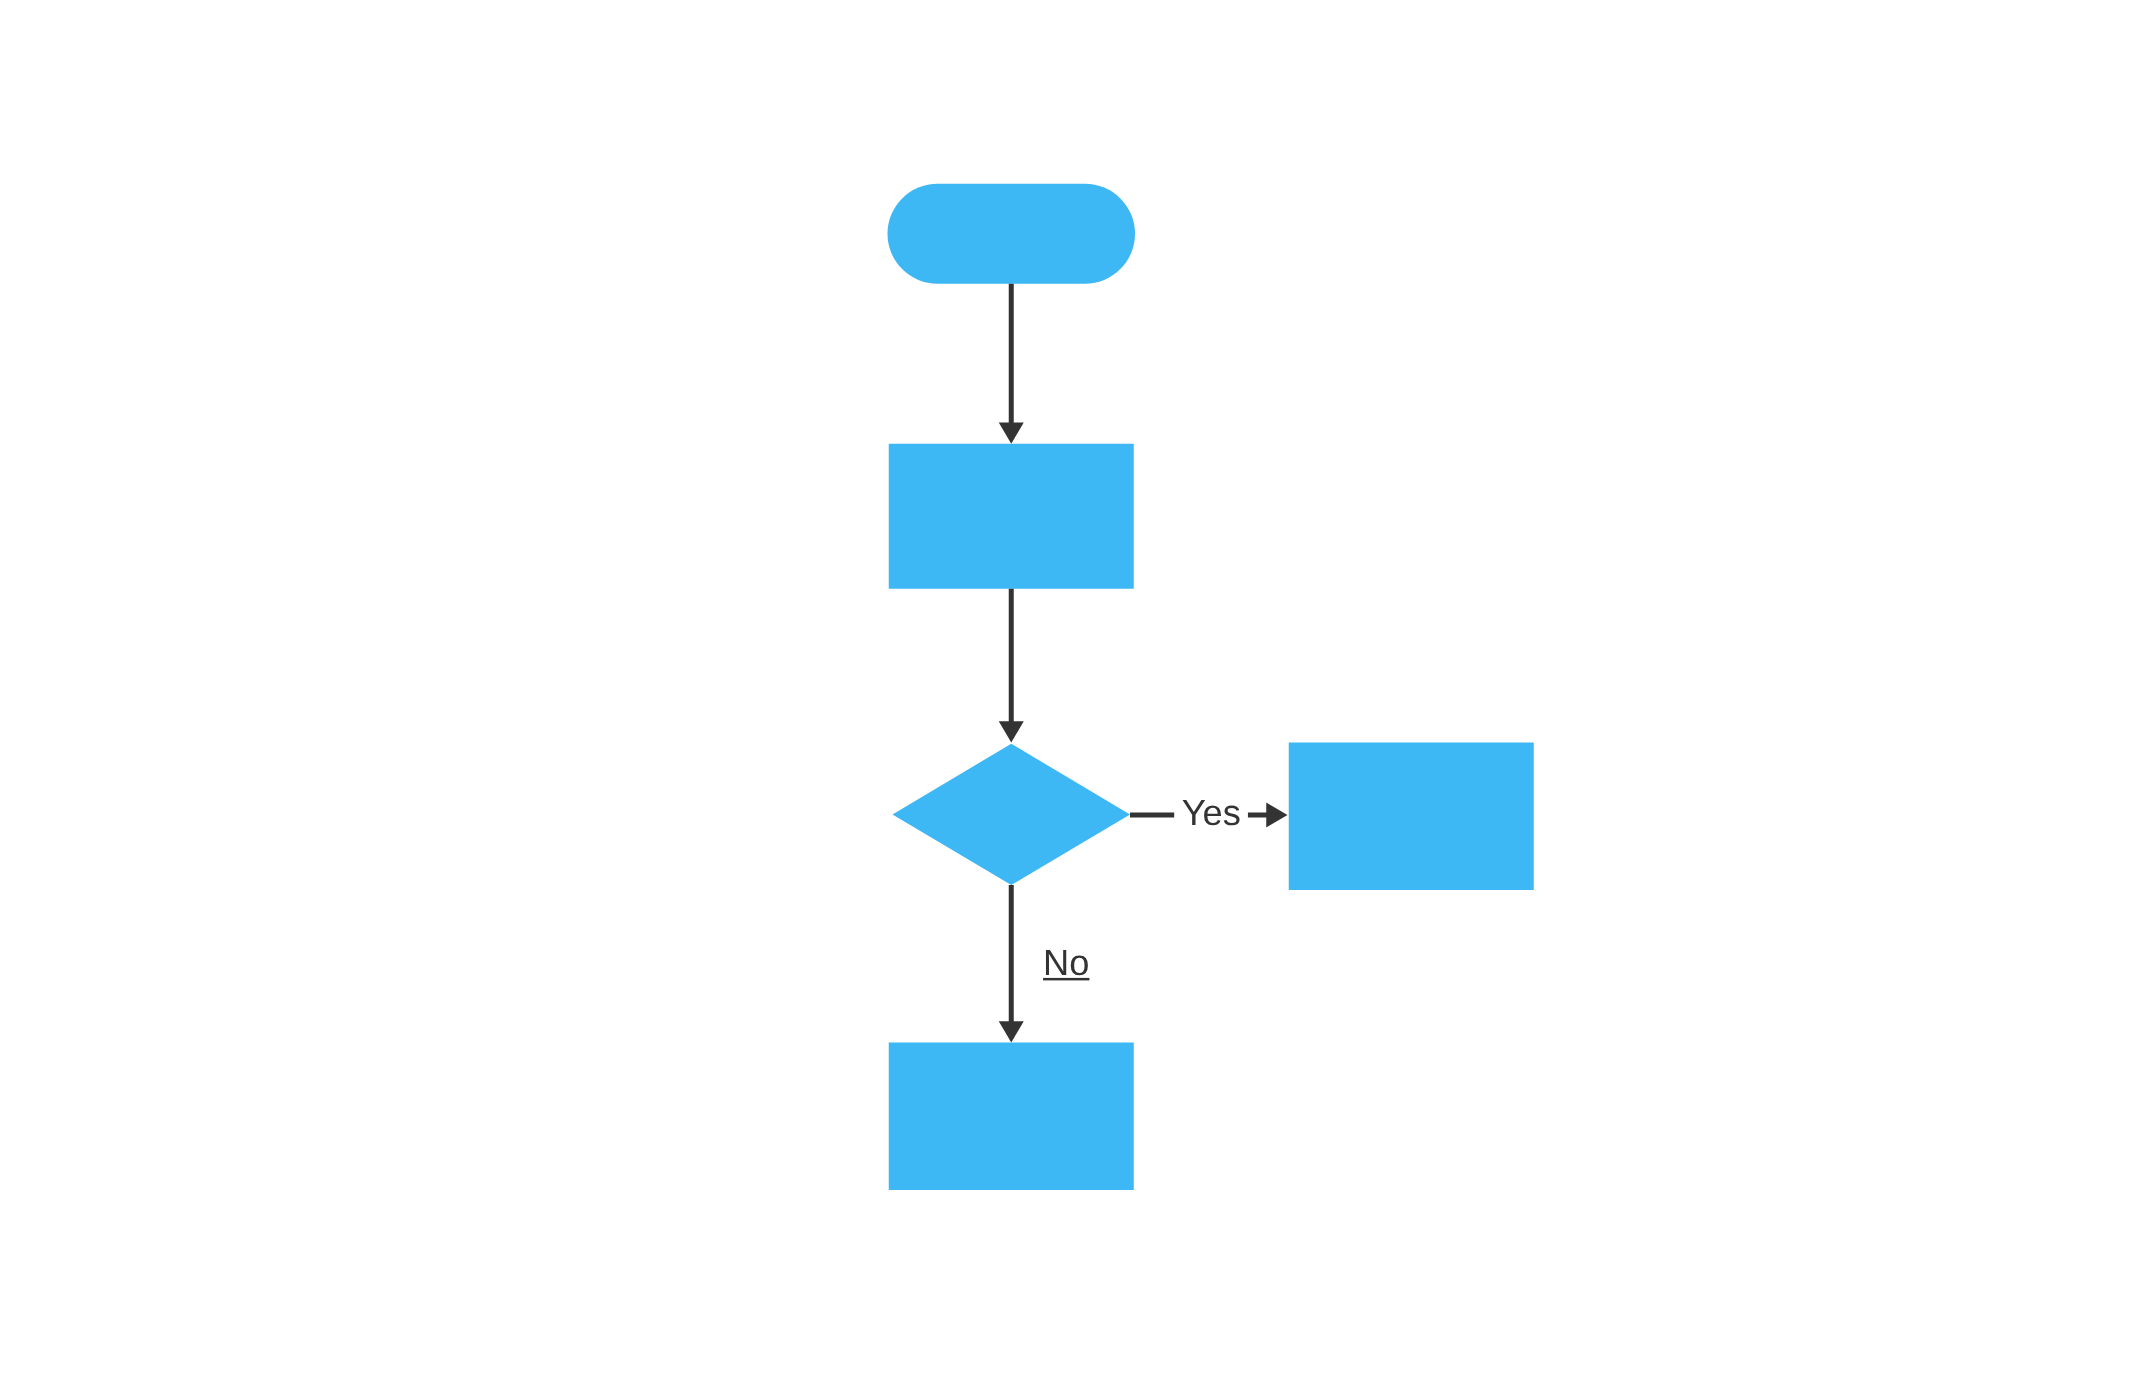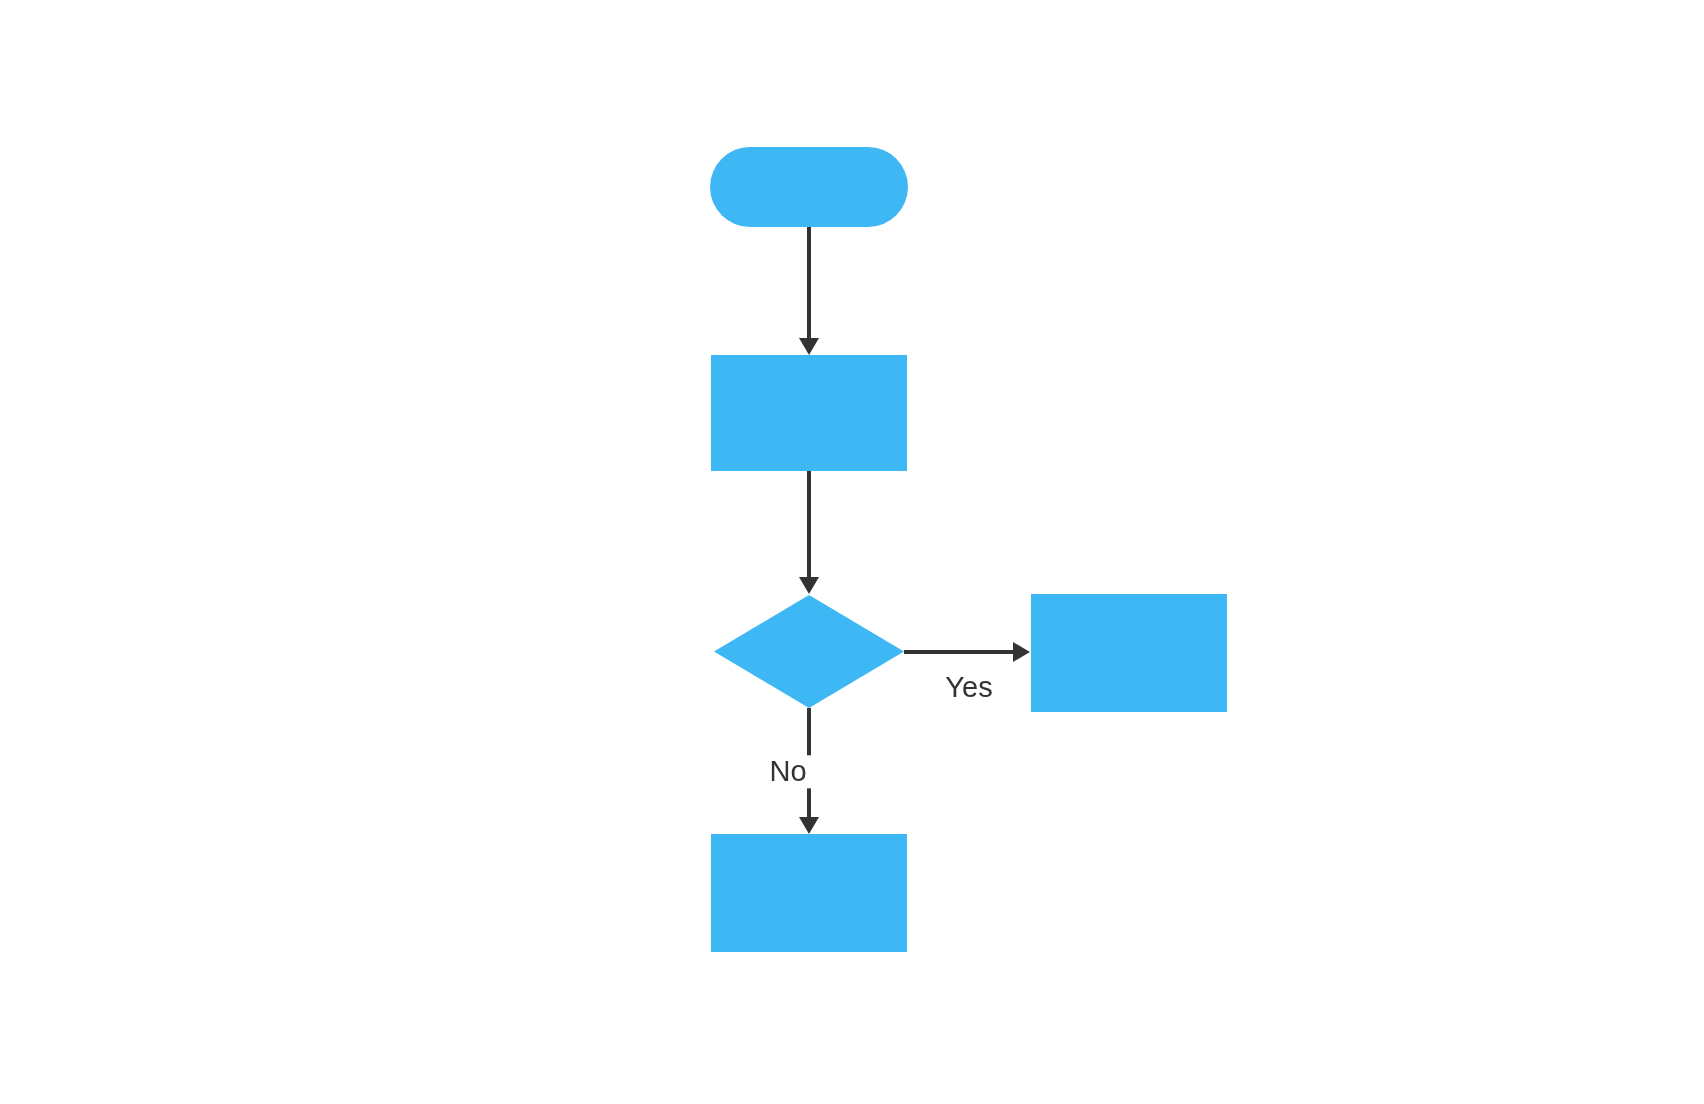--- a/index.html
+++ b/index.html
@@ -65,23 +65,23 @@
 
   <div class="node" style="left:711px; top:355px; width:196px; height:116px;"></div>
 
   <div class="vline" style="left:807px; top:471px; height:108px;"></div>
   <div class="arrowhead down" style="left:799px; top:577px;"></div>
 
   <div class="node diamond" style="left:714px; top:595px; width:190px; height:113px;"></div>
 
   <div class="hline" style="left:904px; top:650px; width:110px;"></div>
   <div class="arrowhead right" style="left:1013px; top:642px;"></div>
-  <span class="edge-label" style="left:969px; top:688px;">Yes</span>
+  <span class="edge-label" style="left:969px; top:652px;">Yes</span>
 
   <div class="node" style="left:1031px; top:594px; width:196px; height:118px;"></div>
 
   <div class="vline" style="left:807px; top:708px; height:111px;"></div>
   <div class="arrowhead down" style="left:799px; top:817px;"></div>
-  <span class="edge-label" style="left:788px; top:772px;">No</span>
+  <span class="edge-label" style="left:853px; top:772px;text-decoration:underline;">No</span>
 
   <div class="node" style="left:711px; top:834px; width:196px; height:118px;"></div>
 
 </div>
 
 </body></html>

